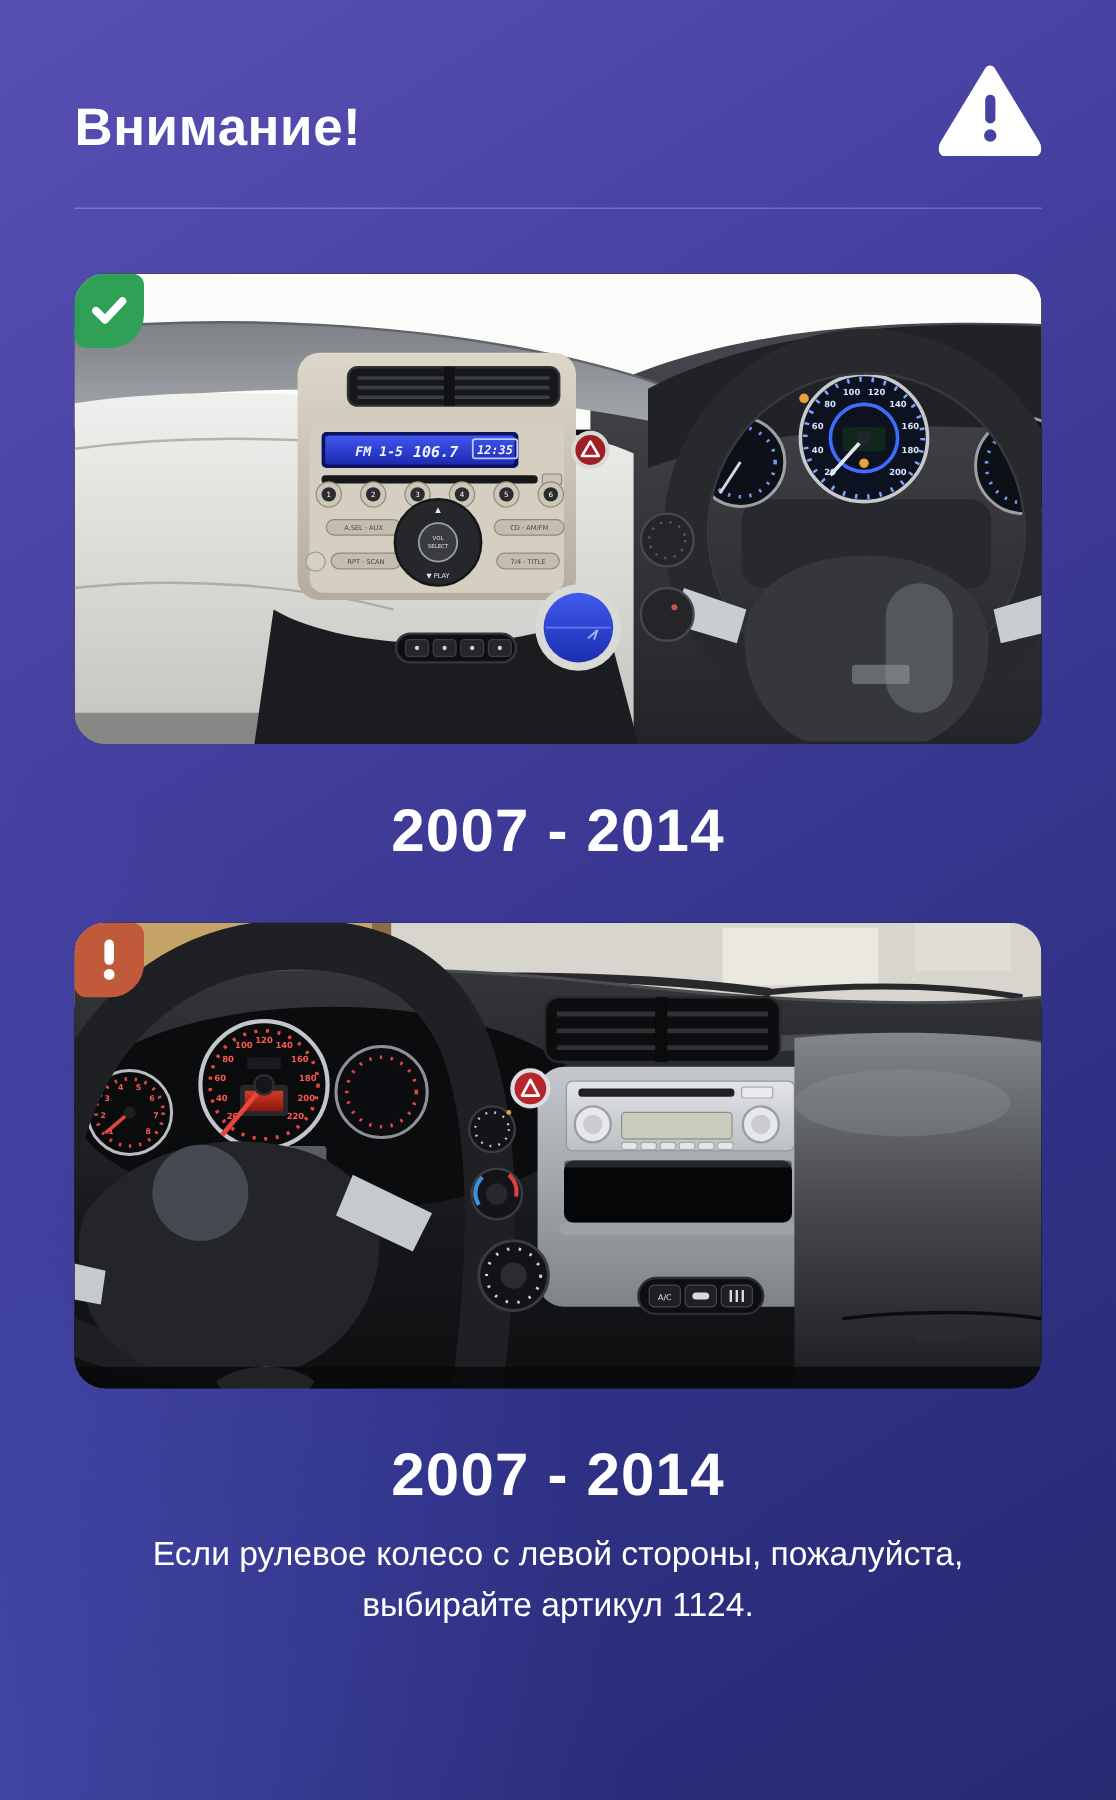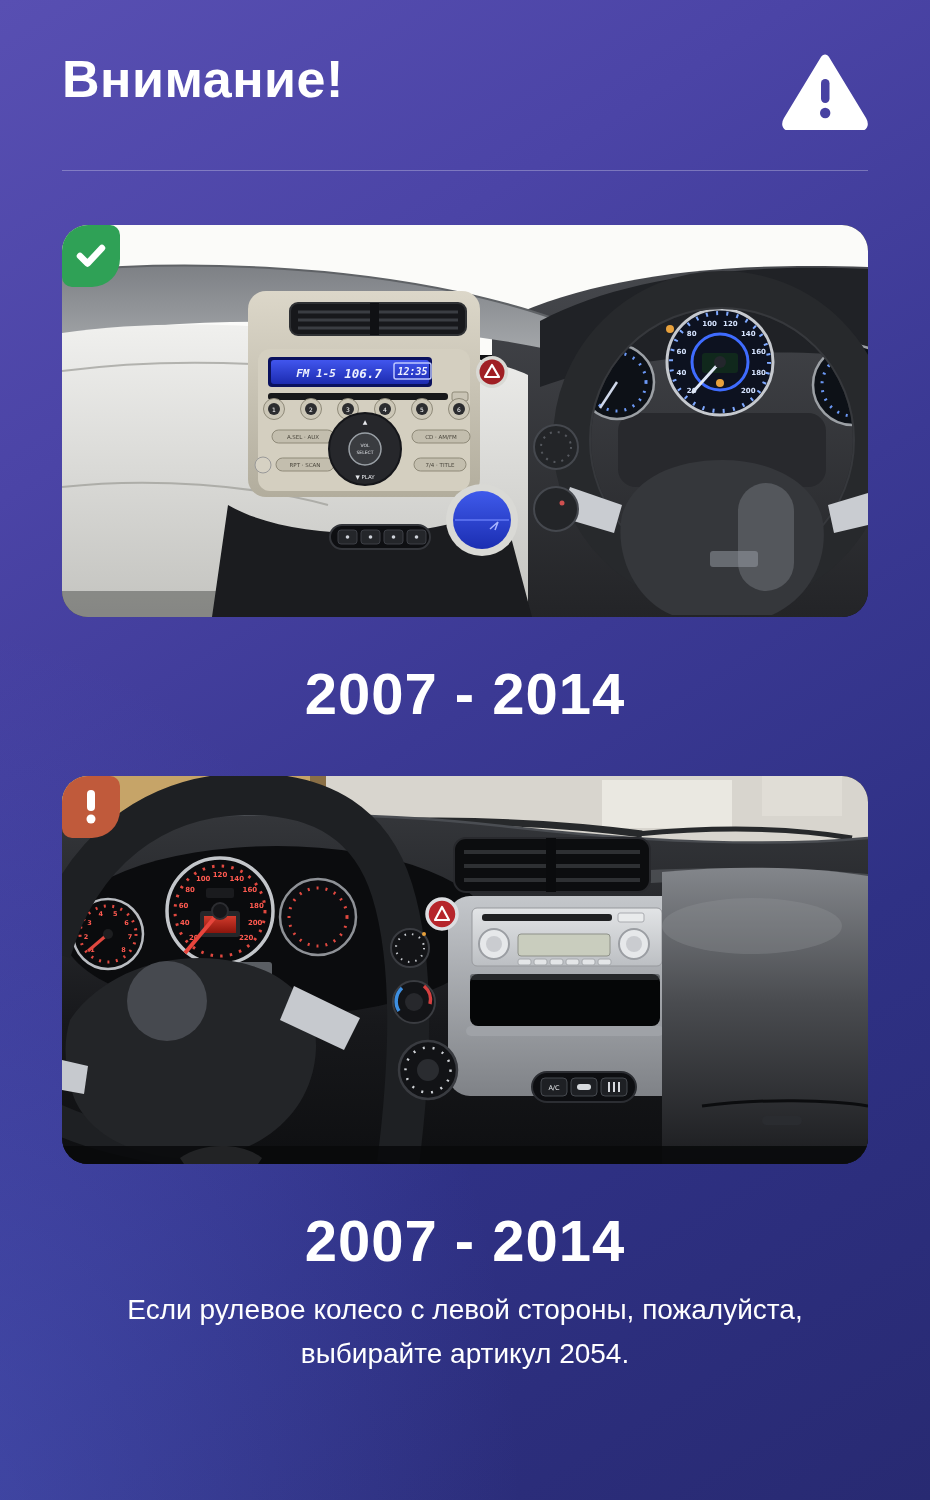--- a/index.html
+++ b/index.html
@@ -4,32 +4,32 @@
 <style>
   html,body{margin:0;padding:0;}
   .page{
     position:relative;width:930px;height:1500px;overflow:hidden;
     font-family:"Liberation Sans",sans-serif;color:#fff;
     background:
       radial-gradient(ellipse at -8% 102%, rgba(96,110,222,.38), rgba(96,110,222,0) 42%),
       linear-gradient(148deg,#584fb2 0%,#4b44a6 24%,#3b3994 48%,#2f3185 70%,#282a72 100%);
   }
   .header{display:flex;justify-content:space-between;align-items:flex-start;padding:50px 62px 0;}
-  .title{font-size:52px;font-weight:bold;letter-spacing:.5px;line-height:1.15;}
+  .title{font-size:44px;font-weight:bold;letter-spacing:.5px;line-height:1.15;margin-top:32px;}
   .warn-svg{margin-top:4px;display:block;}
   .divider{height:1px;background:rgba(255,255,255,.28);margin:40px 62px 0;}
   .card{position:relative;width:806px;border-radius:26px;overflow:hidden;margin:54px 62px 0;line-height:0;background:#101114;}
   .card.second{margin-top:48px;}
   .card svg.photo{display:block;width:806px;}
   .badge{position:absolute;top:0;left:0;width:58px;height:62px;border-radius:24px 10px 28px 10px;
          display:flex;align-items:center;justify-content:center;}
   .badge.check{background:#2fa156;}
   .badge.alert{background:#c05a3b;}
   .caption{text-align:center;}
-  .years{font-size:58px;font-weight:bold;letter-spacing:1px;margin-top:44px;line-height:1.15;}
+  .years{font-size:50px;font-weight:bold;letter-spacing:1px;margin-top:44px;line-height:1.15;}
   .desc{font-size:28px;line-height:1.55;max-width:770px;margin:14px auto 0;font-weight:400;}
   svg text{font-family:"DejaVu Sans",sans-serif;}
   svg text.lcd{font-family:"DejaVu Sans Mono",monospace;font-style:italic;font-weight:bold;}
   svg text.tiny{font-family:"DejaVu Sans",sans-serif;}
 </style>
 </head>
 <body>
 
 <div class="page">
 
@@ -368,16 +368,16 @@
     <div class="badge alert">
       <svg width="12" height="36" viewBox="0 0 12 36">
         <rect x="2" y="1" width="8" height="21" rx="4" fill="#ffffff"></rect>
         <circle cx="6" cy="30" r="4.5" fill="#ffffff"></circle>
       </svg>
     </div>
   </div>
 
   <div class="caption">
     <div class="years">2007 - 2014</div>
-    <div class="desc">Если рулевое колесо с левой стороны, пожалуйста, выбирайте артикул 2054.</div>
+    <div class="desc">Если рулевое колесо с левой стороны, пожалуйста, выбирайте артикул 1124.</div>
   </div>
 
 </div>
 
 </body></html>

